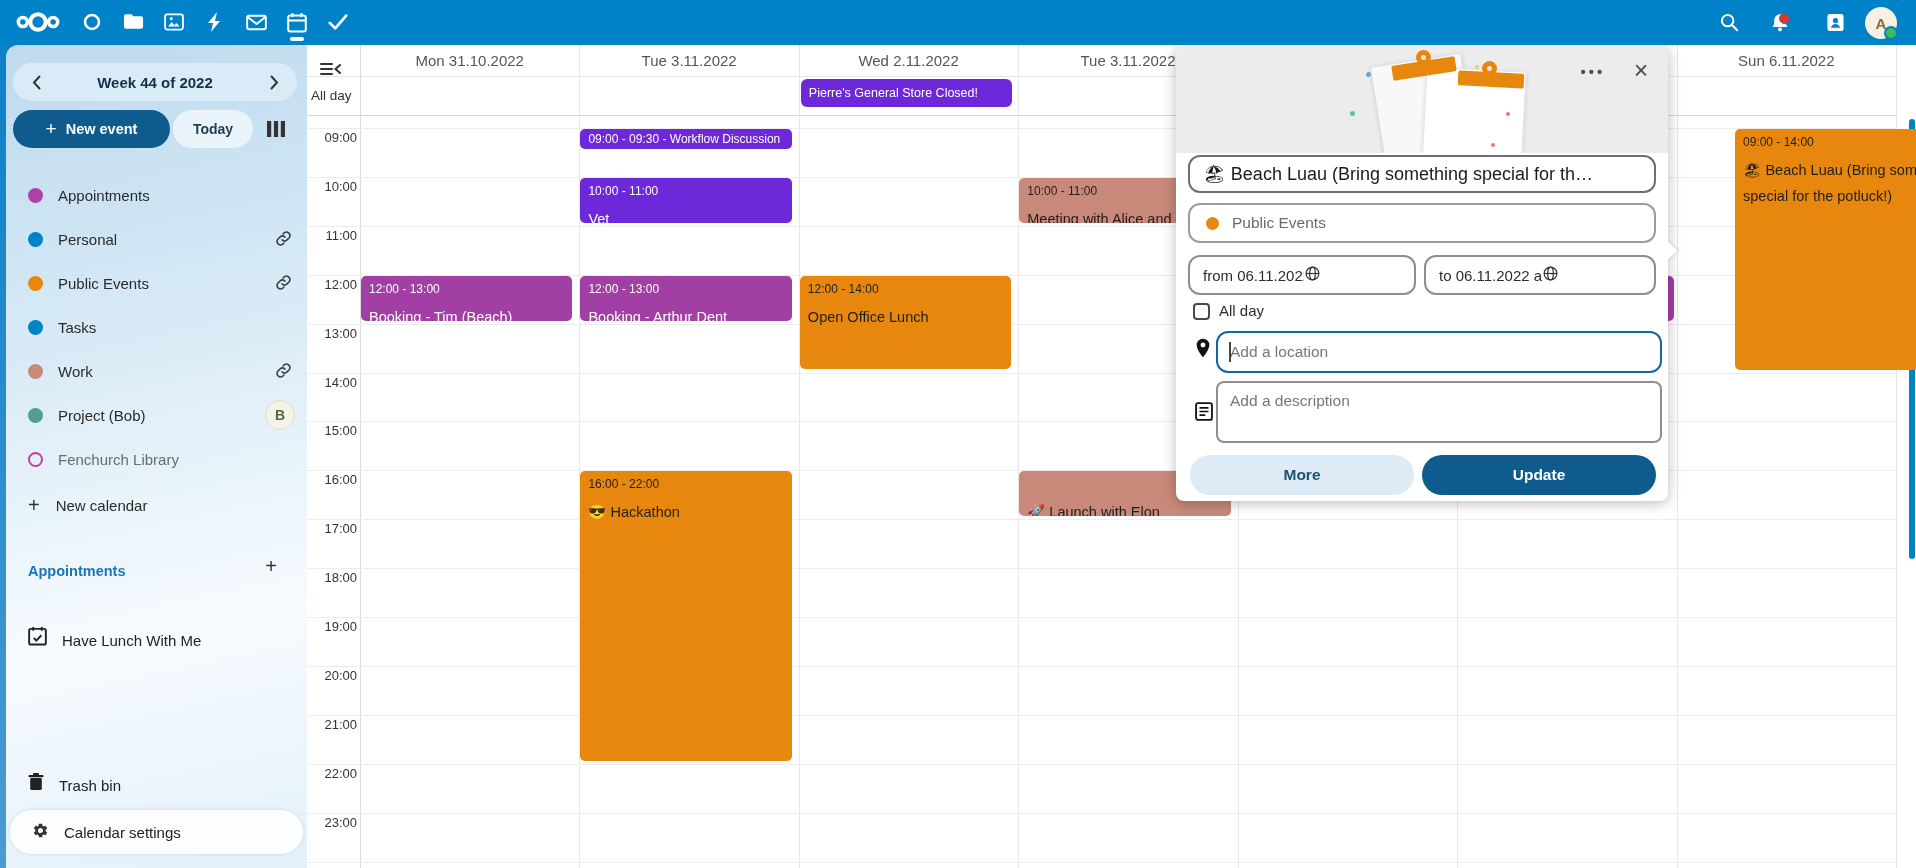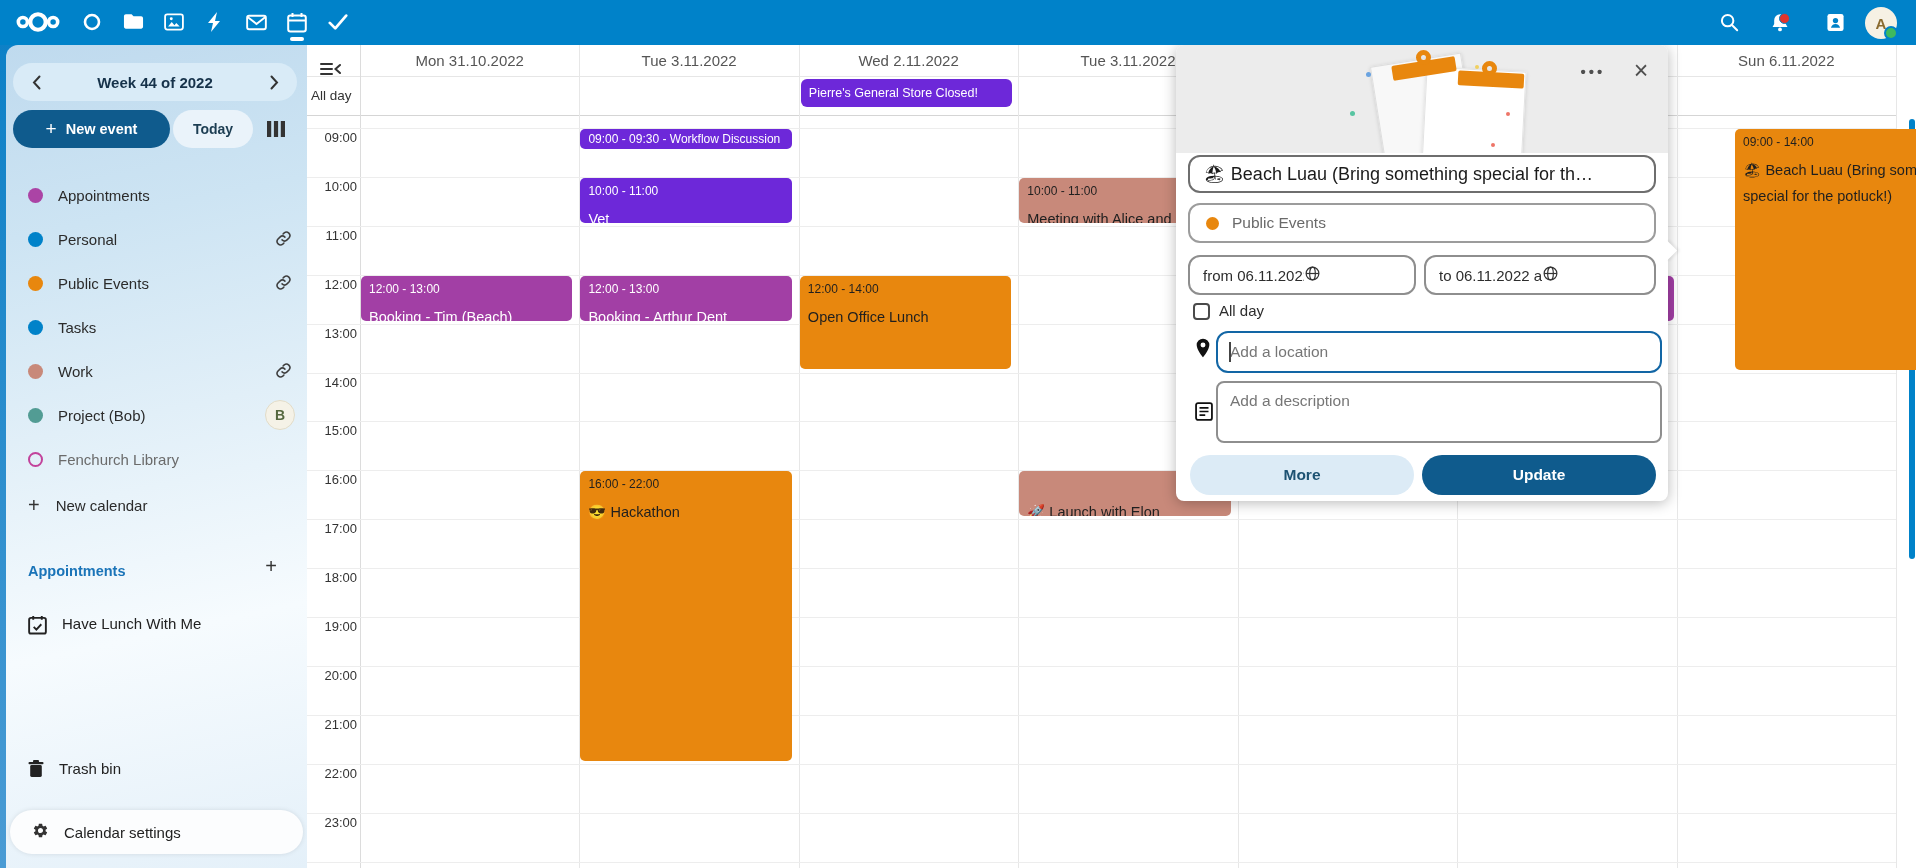--- a/index.html
+++ b/index.html
@@ -34,21 +34,21 @@
   .cal-dot { width:15px; height:15px; border-radius:50%; margin-right:15px; flex:none; }
   .cal-label { font-size:15px; color:#2b2b2b; white-space:nowrap; overflow:hidden; }
   .cal-share { position:absolute; right:14px; width:18px; height:18px; cursor:pointer; }
   .cal-avatar { position:absolute; right:12px; width:30px; height:30px; border-radius:50%; background:#f5f2e7; border:1px solid #e2dcc8;
                 color:#55683f; font-weight:bold; font-size:14px; display:flex; align-items:center; justify-content:center; }
   .new-cal { position:absolute; left:22px; top:443px; height:34px; display:flex; align-items:center; gap:16px; font-size:15px; color:#2b2b2b; cursor:pointer; }
   .new-cal .plus, .sec-plus { font-size:20px; color:#333; }
   .sec-head { position:absolute; left:22px; top:518px; width:260px; display:flex; align-items:center; }
   .sec-head .ttl { flex:1; font-weight:bold; font-size:14.5px; color:#1a74b8; }
   .sec-plus { position:absolute; right:30px; top:-2px; cursor:pointer; }
-  .side-row { position:absolute; left:22px; height:34px; display:flex; align-items:flex-start; gap:15px; font-size:15px; color:#222; cursor:pointer; }
+  .side-row { position:absolute; left:22px; height:34px; display:flex; align-items:flex-end; gap:15px; font-size:15px; color:#222; cursor:pointer; }
   .settings-pill { position:absolute; left:4px; top:765px; width:293px; height:44px; border-radius:22px; background:#fcfdfe;
                    display:flex; align-items:center; gap:15px; padding:0 12px 0 22px; font-size:15px; color:#222; cursor:pointer;
                    box-shadow:0 0 5px rgba(0,0,0,.10); }
 
   
   #grid { position:absolute; left:307px; top:45px; width:1609px; height:823px; background:#fff; z-index:1; }
   .vline { position:absolute; top:0; bottom:0; width:1px; background:#e7e7e7; }
   .hline { position:absolute; left:0; width:1589px; height:1px; background:#ededed; }
   .sepA { position:absolute; top:31px; left:0; width:1589px; height:1px; background:#e6e6e6; }
   .sepB { position:absolute; top:70px; left:0; width:1589px; height:1px; background:#d5d5d5; }

